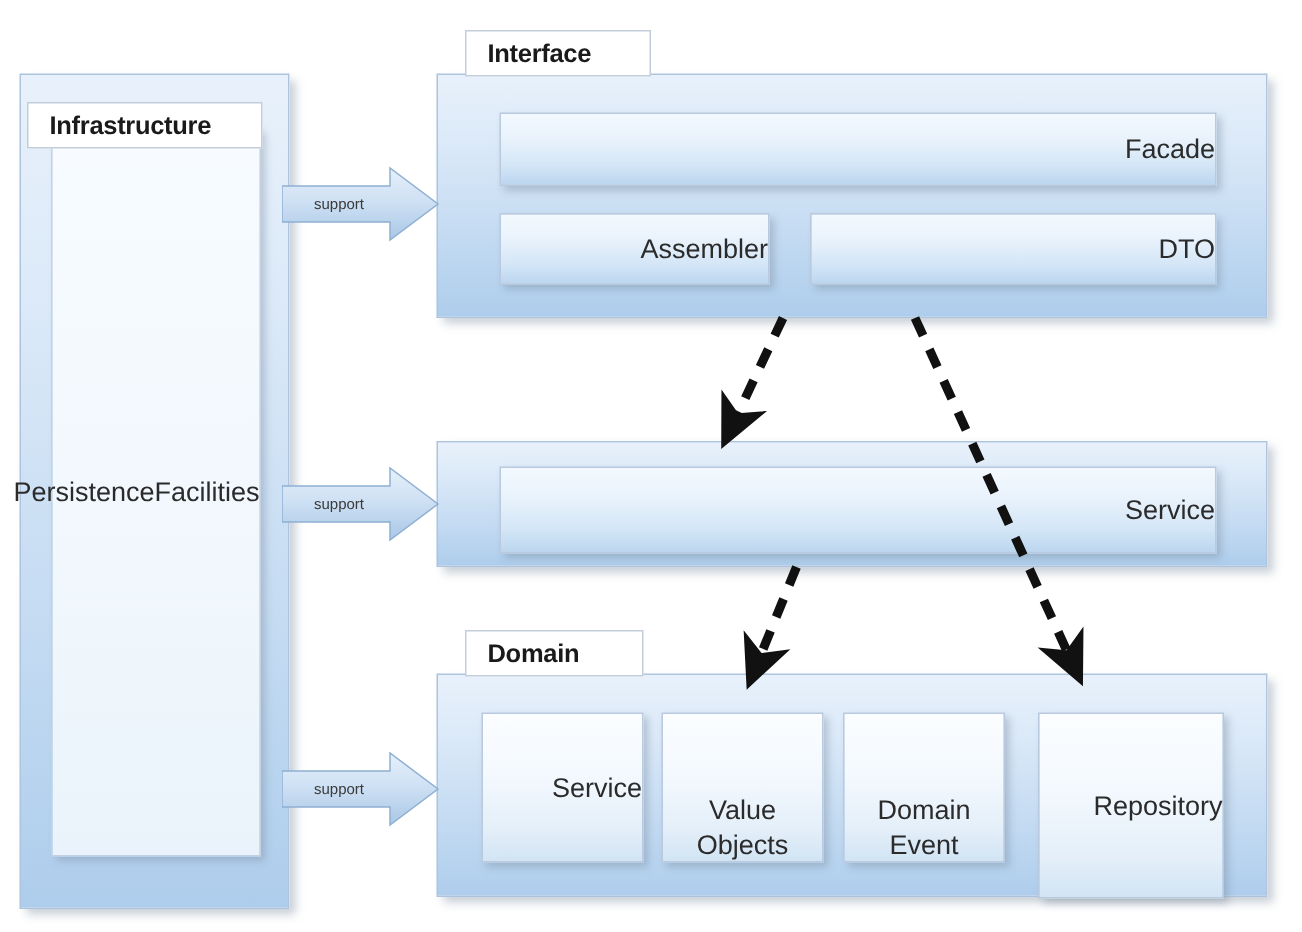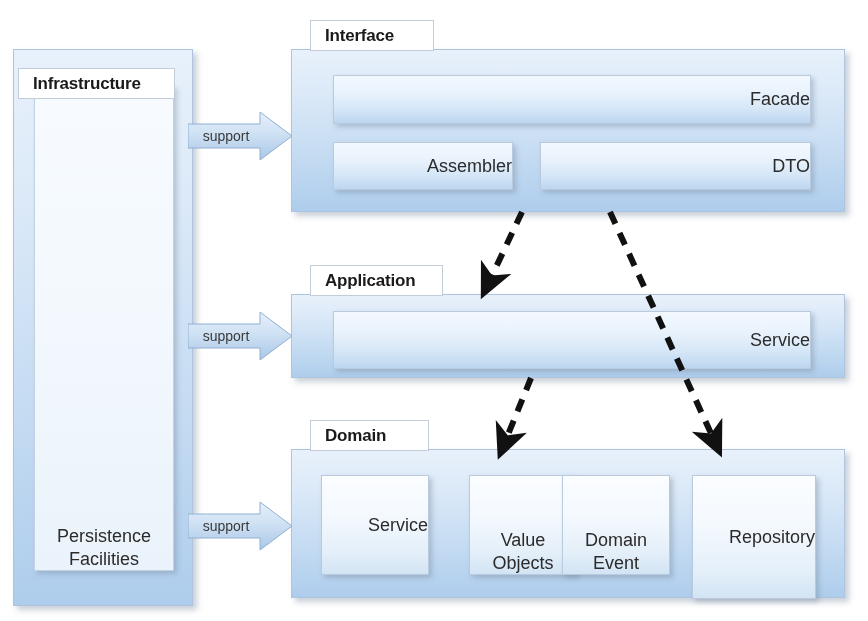--- a/index.html
+++ b/index.html
@@ -78,21 +78,21 @@
   }
   .arrow-support .lbl {
     position: absolute;
     left: 0;
     top: 0;
     width: 76px;
     height: 100%;
     display: flex;
     align-items: center;
     justify-content: center;
-    font-size: 14px;
+    font-size: 10px;
     color: #3a3a3a;
     pointer-events: none;
   }
 
   
   #connectors {
     position: absolute;
     left: 0; top: 0;
     width: 868px; height: 621px;
     z-index: 7;
@@ -103,21 +103,21 @@
 <body>
 
 <div id="canvas">
 
   <div class="tab" style="left:18px; top:20px; width:157px; height:31px;margin-top:48px;">
     <span>Infrastructure</span>
   </div>
 
   <div class="layer" style="left:13px; top:49px; width:180px; height:557px;"></div>
 
-  <div class="box tall-pale" style="left:34px; top:85px; width:140px; height:486px; flex-direction:column;">
+  <div class="box tall-pale" style="left:34px; top:85px; width:140px; height:486px; flex-direction:row;">
     <span>Persistence</span>
     <span>Facilities</span>
   </div>
 
   <div class="tab" style="left:310px; top:20px; width:124px; height:31px;">
     <span>Interface</span>
   </div>
 
   <div class="layer" style="left:291px; top:49px; width:554px; height:163px;"></div>
 
@@ -126,41 +126,38 @@
   </div>
 
   <div class="box" style="left:333px; top:142px; width:180px; height:48px;">
     <span>Assembler</span>
   </div>
 
   <div class="box" style="left:540px; top:142px; width:271px; height:48px;">
     <span>DTO</span>
   </div>
 
-  <div class="tab" style="left:310px; top:265px; width:133px; height:31px;">
-    <span>Application</span>
-  </div>
 
   <div class="layer" style="left:291px; top:294px; width:554px; height:84px;"></div>
 
   <div class="box" style="left:333px; top:311px; width:478px; height:58px;">
     <span>Service</span>
   </div>
 
   <div class="tab" style="left:310px; top:420px; width:119px; height:31px;">
     <span>Domain</span>
   </div>
 
   <div class="layer" style="left:291px; top:449px; width:554px; height:149px;"></div>
 
   <div class="box pale" style="left:321px; top:475px; width:108px; height:100px;">
     <span>Service</span>
   </div>
 
-  <div class="box pale" style="left:441px; top:475px; width:108px; height:100px; flex-direction:column;margin-left:28px;">
+  <div class="box pale" style="left:441px; top:475px; width:108px; height:100px; flex-direction:column;">
     <span>Value</span>
     <span>Objects</span>
   </div>
 
   <div class="box pale" style="left:562px; top:475px; width:108px; height:100px; flex-direction:column;">
     <span>Domain</span>
     <span>Event</span>
   </div>
 
   <div class="box pale" style="left:692px; top:475px; width:124px; height:124px;">

